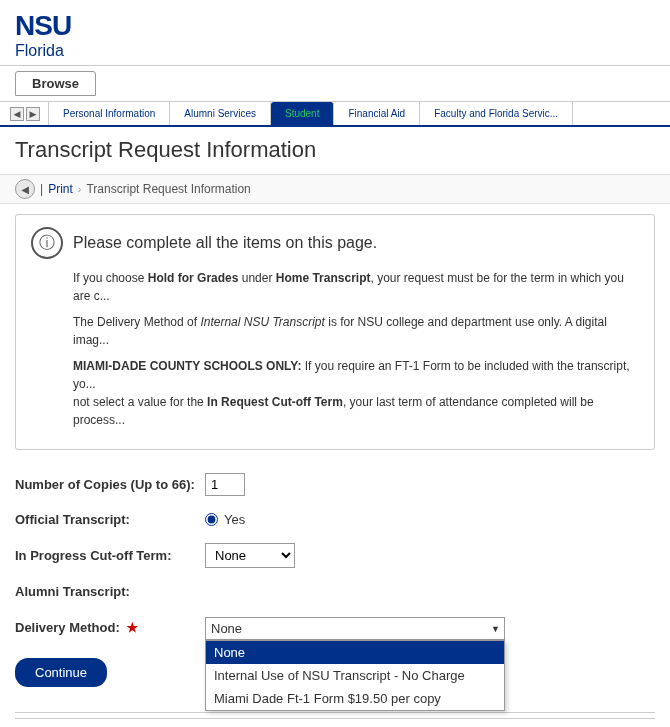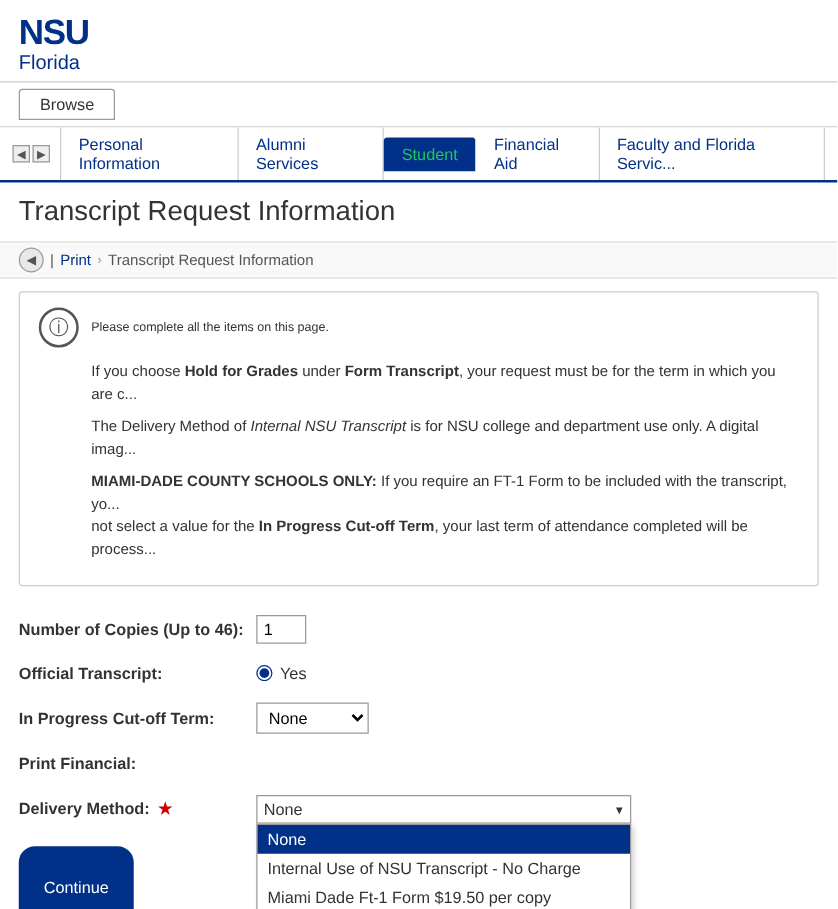--- a/index.html
+++ b/index.html
@@ -14,20 +14,21 @@
     
     .browse-bar { padding: 5px 15px; border-bottom: 1px solid #ccc; }
     .browse-btn {
       background: #fff;
       border: 1px solid #999;
       border-radius: 3px 3px 0 0;
       padding: 4px 16px;
       font-size: 13px;
       cursor: pointer;
       color: #333;
+      font-weight: bold;
     }
 
     
     .nav-tabs {
       display: flex;
       align-items: center;
       padding: 0 10px;
       border-bottom: 2px solid #003087;
       background: #fff;
     }
@@ -43,21 +44,21 @@
       background: #eee;
       cursor: pointer;
       display: flex;
       align-items: center;
       justify-content: center;
       font-size: 9px;
       color: #555;
     }
     .nav-tab {
       padding: 6px 14px;
-      font-size: 13px;
+      font-size: 10px;
       color: #003087;
       cursor: pointer;
       border: none;
       background: none;
       text-decoration: none;
       border-right: 1px solid #ccc;
     }
     .nav-tab.active {
       background: #003087;
       color: #22c55e;
@@ -120,21 +121,21 @@
       height: 32px;
       border: 2px solid #555;
       border-radius: 50%;
       display: flex;
       align-items: center;
       justify-content: center;
       font-size: 16px;
       color: #555;
       flex-shrink: 0;
     }
-    .info-text { font-size: 10px; color: #333; }
+    .info-text { font-size: 16px; color: #333; }
     .info-body { font-size: 12px; color: #333; line-height: 1.5; padding-left: 42px; }
     .info-body p { margin-bottom: 8px; }
     .info-body strong, .bold-text { font-weight: bold; }
     .info-body em { font-style: italic; }
 
     
     .form-section { padding: 5px 0; }
     .form-row {
       display: flex;
       align-items: center;
@@ -208,21 +209,21 @@
     .dropdown-option.selected {
       background: #003087;
       color: #fff;
     }
 
     
     .continue-btn {
       background: #003087;
       color: #fff;
       border: none;
-      padding: 25px 20px;
+      padding: 7px 20px;
       font-size: 13px;
       border-radius: 13px;
       cursor: pointer;
       margin-top: 5px;
       margin-bottom: 15px;
     }
 
     
     .footer-links {
       border-top: 1px solid #ccc;
@@ -281,37 +282,37 @@
 
 <div class="main-content">
 
   <div class="info-box">
     <div class="info-header">
       <div class="info-icon">ⓘ</div>
       <span class="info-text">Please complete all the items on this page.</span>
     </div>
     <div class="info-body">
       <p>
-        If you choose <strong>Hold for Grades</strong> under <strong>Form Transcript</strong>, your request must be for the term in which you are c...
+        If you choose <strong>Hold for Grades</strong> under <strong>Home Transcript</strong>, your request must be for the term in which you are c...
       </p>
       <p>
         The Delivery Method of <em>Internal NSU Transcript</em> is for NSU college and department use only. A digital imag...
       </p>
       <p>
         <strong>MIAMI-DADE COUNTY SCHOOLS ONLY:</strong> If you require an FT-1 Form to be included with the transcript, yo...<br>
-        not select a value for the <strong>In Progress Cut-off Term</strong>, your last term of attendance completed will be process...
+        not select a value for the <strong>In Request Cut-off Term</strong>, your last term of attendance completed will be process...
       </p>
     </div>
   </div>
 
   <div class="form-section">
 
     
     <div class="form-row">
-      <label class="form-label">Number of Copies (Up to 46):</label>
+      <label class="form-label">Number of Copies (Up to 66):</label>
       <div class="form-control-area">
         <input type="text" class="copies-input" value="1" style="">
       </div>
     </div>
 
     
     <div class="form-row">
       <label class="form-label">Official Transcript:</label>
       <div class="form-control-area radio-group">
         <input type="radio" name="official" checked="" style="">
@@ -324,21 +325,21 @@
       <label class="form-label">In Progress Cut-off Term:</label>
       <div class="form-control-area">
         <select id="in-progress" class="form-select">
           <option>None</option>
         </select>
       </div>
     </div>
 
     
     <div class="form-row">
-      <label class="form-label">Print Financial:</label>
+      <label class="form-label">Alumni Transcript:</label>
     </div>
 
     
     <div class="form-row" style="align-items: flex-start; padding-top: 5px;">
       <label class="form-label" style="padding-top: 3px;">
         <span>Delivery Method:</span>
         <span class="required">★</span>
       </label>
       <div class="form-control-area">
         <div class="custom-select-wrapper">

